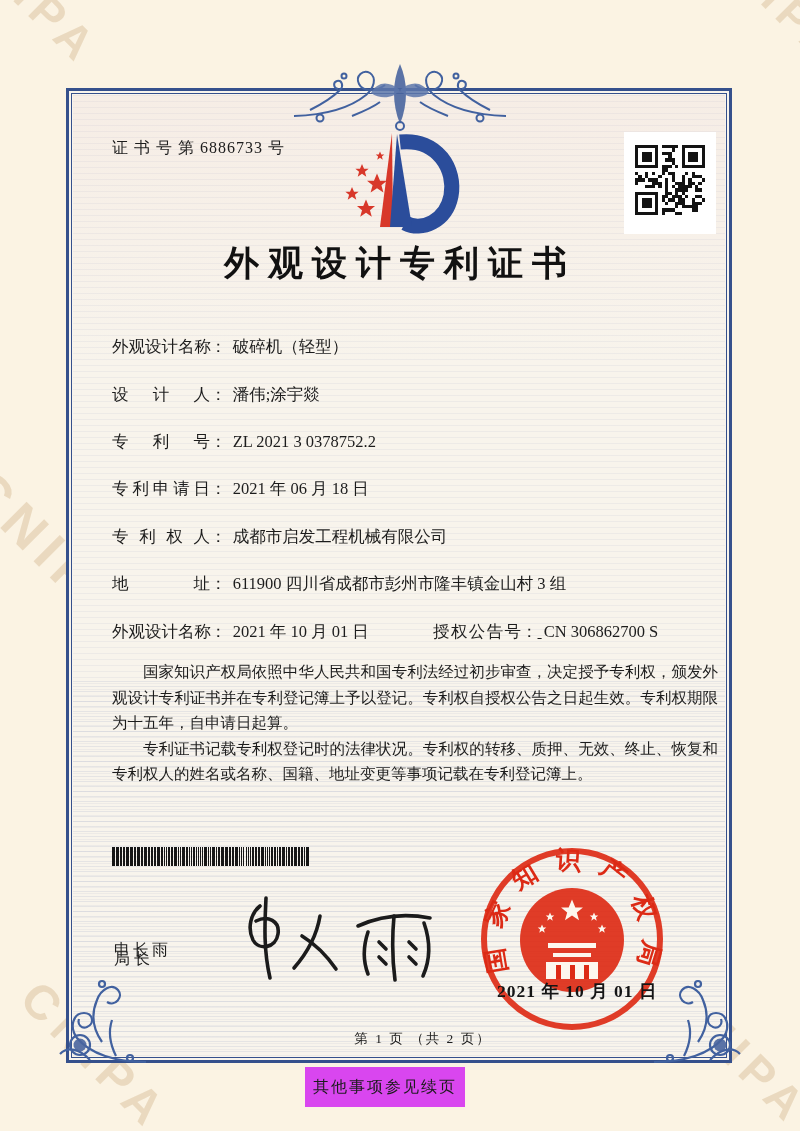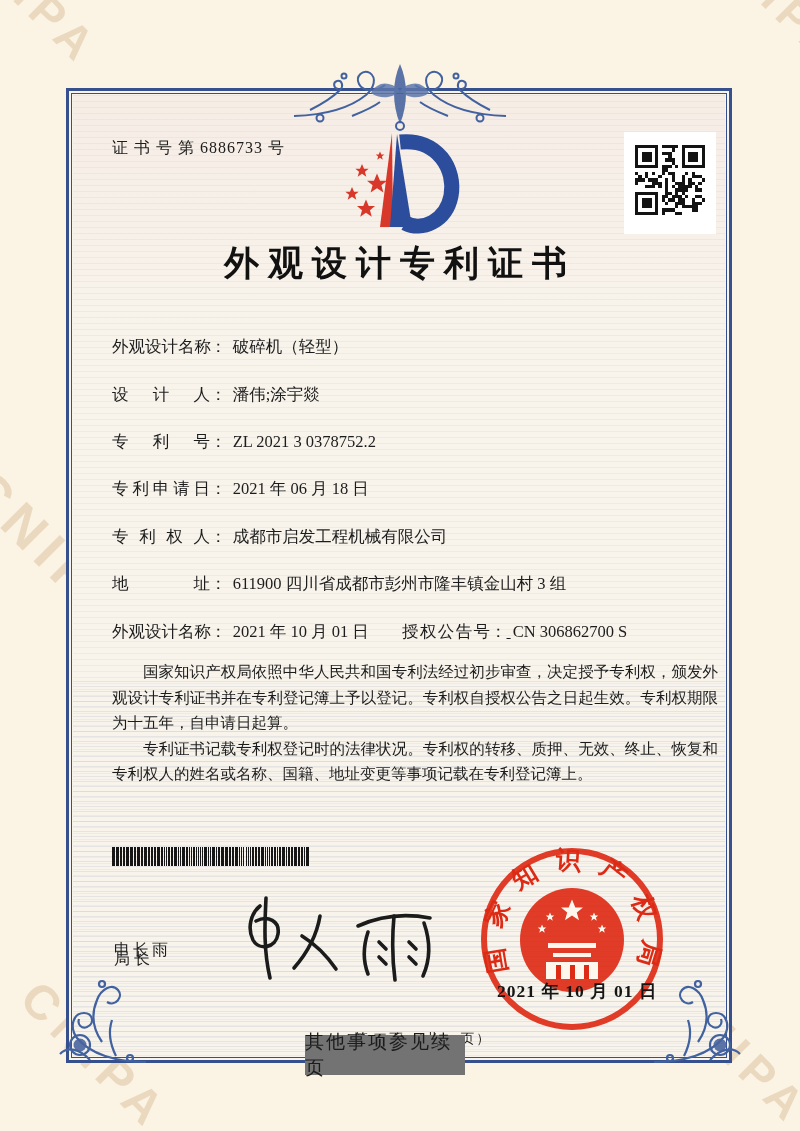--- a/index.html
+++ b/index.html
@@ -48,21 +48,21 @@
     font-size:35px; font-weight:bold; letter-spacing:9px; color:#111;
   }
   
   .field-row{position:absolute; left:112px; font-size:16.5px; white-space:nowrap;}
   .flabel{
     display:inline-block; width:98px; vertical-align:bottom;
     text-align:justify; text-align-last:justify;
   }
   .colon{display:inline-block;}
   .fvalue{display:inline-block; margin-left:2px;}
-  .pair2{position:absolute; left:290px; top:0; white-space:nowrap;text-decoration:underline;}
+  .pair2{position:absolute; left:321px; top:0; white-space:nowrap;text-decoration:underline;}
   .pair2 .flabel{width:88px;}
   
   .body-text{
     position:absolute; left:112px; top:659px; width:606px;
     font-size:15.5px; line-height:25.5px; text-align:justify;
   }
   .body-text p{margin:0; text-indent:2em;}
   
   .barcode{
     position:absolute; left:112px; top:847px; width:210px; height:19px;
@@ -79,23 +79,23 @@
   }
   .seal-ring-text{
     font-size:25px; font-weight:bold; letter-spacing:17px;
     fill:#dc2a15; font-family:"Liberation Serif","DejaVu Serif",serif;
   }
   .page-footer{
     position:absolute; left:0; top:1030px; width:798px; text-align:center;
     font-size:13.5px; letter-spacing:2px;padding-left:24px;
   }
   .note-box{
-    position:absolute; left:305px; top:1035px; width:160px; height:40px;
-    background:#737373; display:flex; align-items:center; justify-content:center;
-    font-size:19px; letter-spacing:2px;
+    position:absolute; left:305px; top:1067px; width:160px; height:40px;
+    background:#d946ef; display:flex; align-items:center; justify-content:center;
+    font-size:16px; letter-spacing:2px;
   }
   .ornament{position:absolute; pointer-events:none;}
   .ornament.top{left:292px; top:58px;}
   .ornament.bl{left:56px; top:970px;}
   .ornament.br{left:652px; top:970px; transform:scaleX(-1);}
 </style>
 </head>
 <body>
 
 <div class="page">

